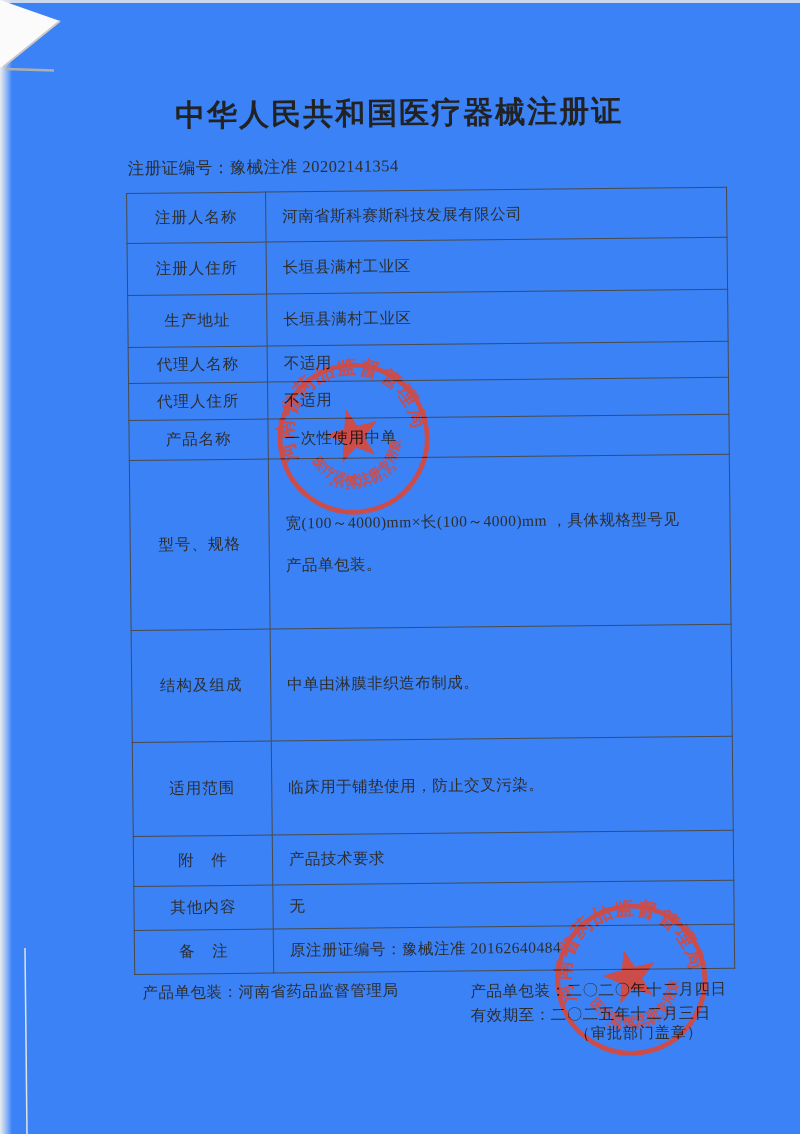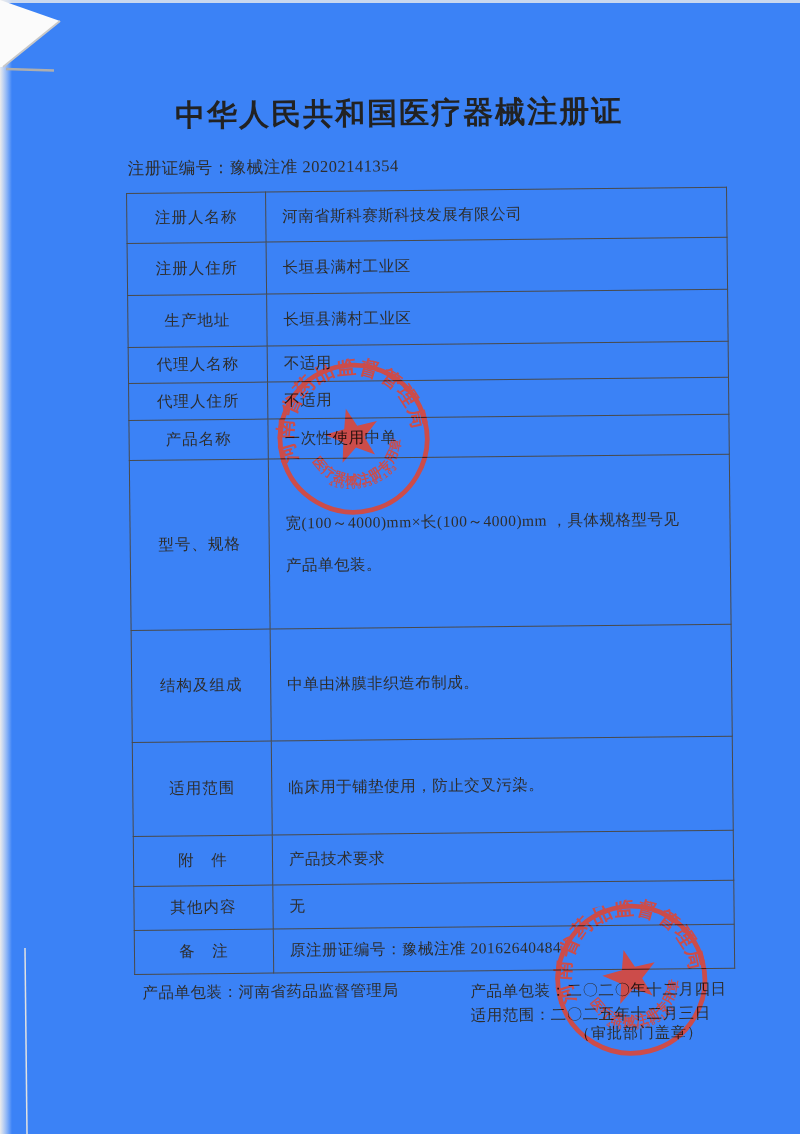--- a/index.html
+++ b/index.html
@@ -121,21 +121,21 @@
         <td class="lbl">备　注</td>
         <td class="val">原注册证编号：豫械注准 20162640484</td>
       </tr>
     </tbody>
       </table>
 
     <div class="footer-dept"><span>产品单包装：</span><span>河南省药品监督管理局</span></div>
 
     <div class="footer-dates">
       <div><span>产品单包装：</span><span>二〇二〇年十二月四日</span></div>
-      <div><span>适用范围：</span><span>二〇二五年十二月三日</span></div>
+      <div><span>有效期至：</span><span>二〇二五年十二月三日</span></div>
     </div>
 
     <div class="seal-note">（审批部门盖章）</div>
 
     <svg class="stamp stamp-1" viewBox="0 0 200 200" aria-hidden="true">
       <circle cx="100" cy="100" r="93" fill="none" stroke="var(--stamp)" stroke-width="6"></circle>
       <path id="s1top" d="M 26,110 A 76,76 0 1 1 174,110" fill="none"></path>
       <path id="s1bot" d="M 43,116 A 60,60 0 0 0 157,116" fill="none"></path>
       <path id="s1num" d="M 22,104 A 81,81 0 0 0 178,104" fill="none"></path>
       <polygon fill="var(--stamp)" points="100,61 108.5,85.3 134.2,85.9 113.8,101.5 121.2,126.1 100,111.5 78.8,126.1 86.2,101.5 65.8,85.9 91.5,85.3"></polygon>

